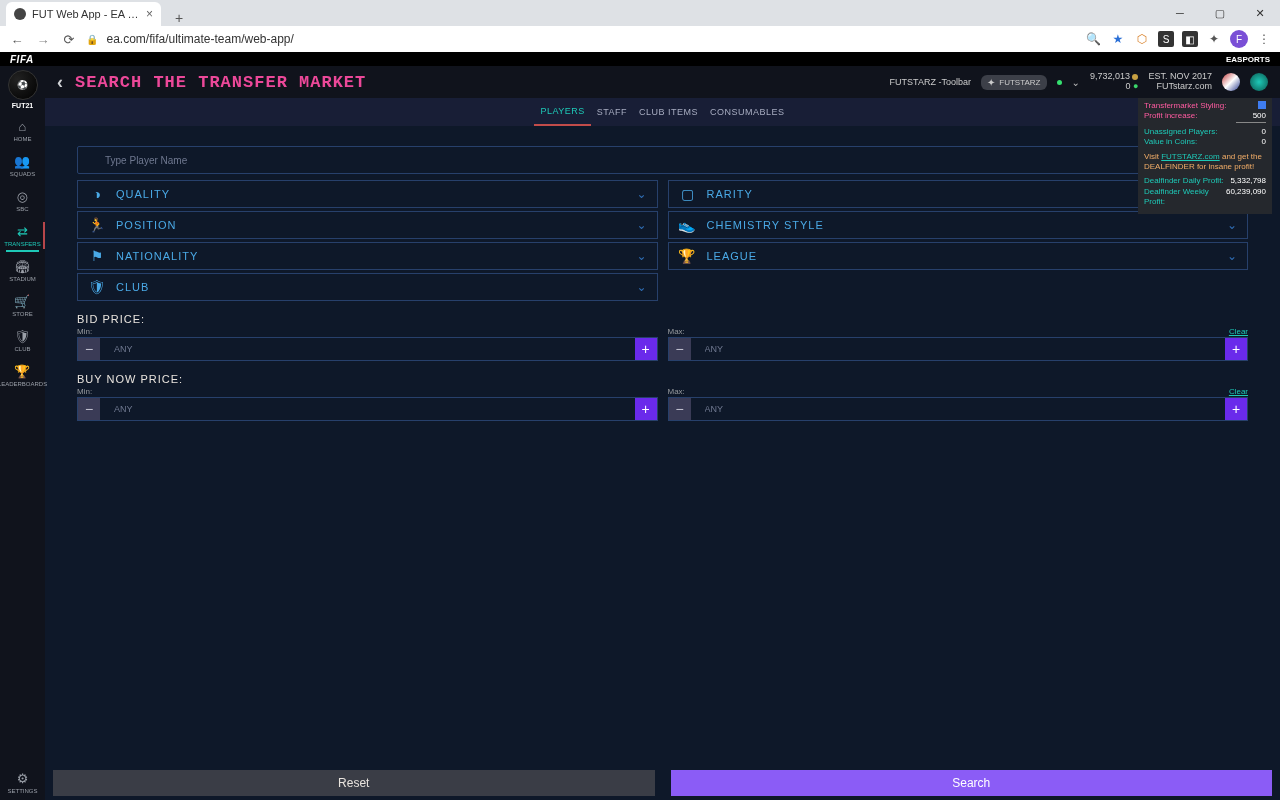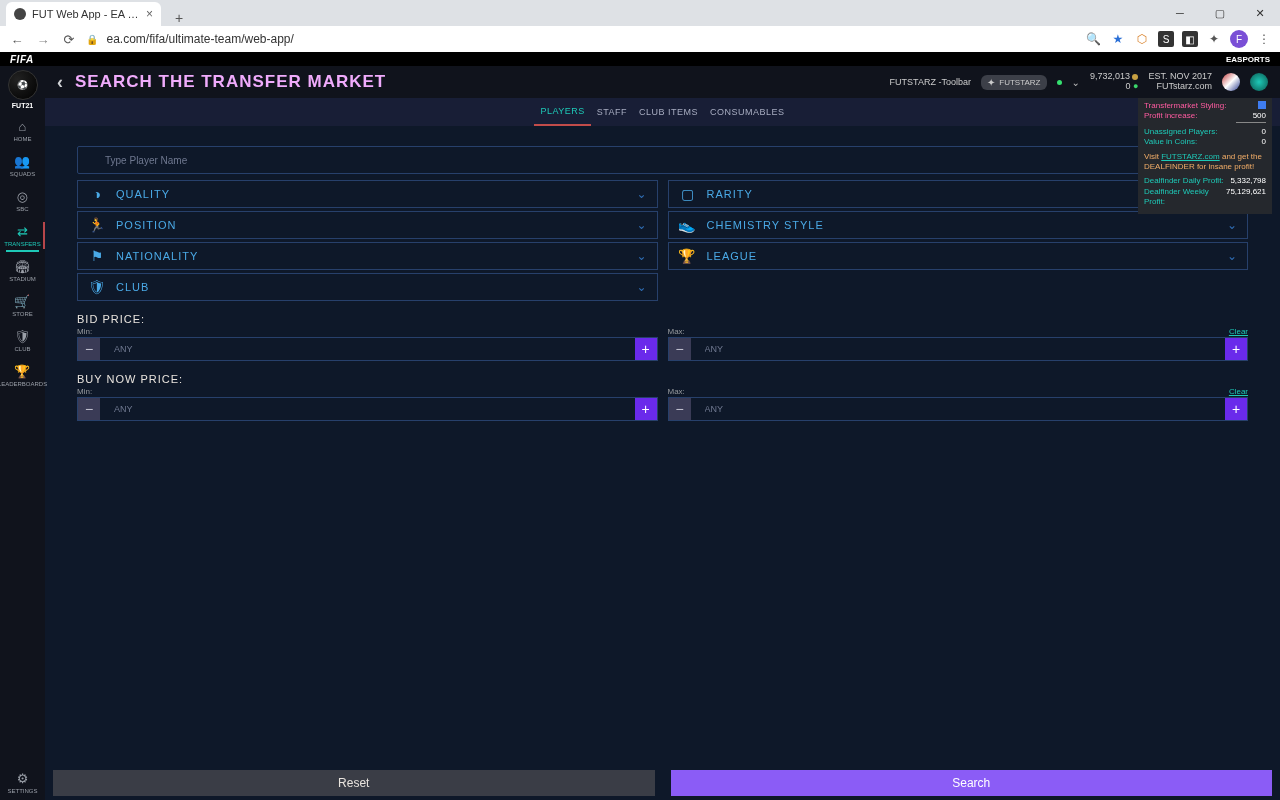--- a/index.html
+++ b/index.html
@@ -37,21 +37,21 @@
   .side-item { width: 45px; padding: 6px 0; display: flex; flex-direction: column; align-items: center; gap: 2px; font-size: 6px; color: #9a9fa8; text-transform: uppercase; cursor: pointer; position: relative;}
   .side-item .icon { font-size: 13px; }
   .side-item.active { color: #1ec9b7; }
   .side-item.active::before { content: ''; position: absolute; right: 0; top: 4px; bottom: 4px; width: 2px; background: #b7464a; }
   .side-item.active::after { content: ''; position: absolute; left: 6px; right: 6px; bottom: 1px; height: 2px; background: #1ec9b7; }
   .side-spacer { flex: 1; }
   
   .content { flex: 1; display: flex; flex-direction: column; position: relative; }
   .header { height: 32px; background: #10131c; display: flex; align-items: center; padding: 0 12px; gap: 12px; }
   .back-btn { color: #cfd1d4; font-size: 18px; font-weight: bold; cursor: pointer; }
-  .header-title { color: #f0abfc; font-size: 17px; letter-spacing: 1px; text-transform: uppercase; font-weight: 600; }
+  .header-title { color: #ec4899; font-size: 17px; letter-spacing: 1px; text-transform: uppercase; font-weight: 600; font-family: Liberation Mono, monospace; }
   .header-right { margin-left: auto; display: flex; align-items: center; gap: 10px; font-size: 9px; color: #ccc; }
   .hr-col { display: flex; flex-direction: column; align-items: flex-end; line-height: 1.1; }
   .hr-col .top { white-space: nowrap; }
   .coins-dot { display: inline-block; width: 6px; height: 6px; background: #c7a042; border-radius: 50%; vertical-align: middle; }
   .fut-badge { background: #3c3f48; border-radius: 6px; padding: 2px 6px; display: flex; align-items: center; gap: 4px; font-size: 8px; }
   .fut-badge .star { color: #ccc; font-size: 10px; }
   .status-dot { width: 5px; height: 5px; background: #35e06f; border-radius: 50%; }
   .chev { color: #bbb; font-size: 10px;}
   .club-crest { width: 18px; height: 18px; border-radius: 50%; background: linear-gradient(135deg,#c23c3c,#fff,#2a3b8e); }
   .fut-coin { width: 18px; height: 18px; border-radius: 50%; background: radial-gradient(circle,#1ec9b7,#0a5850); }
@@ -338,21 +338,21 @@
       <div class="sect amber">
         <span>Visit </span><span class="link">FUTSTARZ.com</span><span> and get the DEALFINDER for insane profit!</span>
       </div>
       <div class="sect">
         <div class="row">
             <span class="cyan">Dealfinder Daily Profit:</span>
             <span>5,332,798</span>
           </div>
         <div class="row">
             <span class="cyan">Dealfinder Weekly Profit:</span>
-            <span>75,129,621</span>
+            <span>60,239,090</span>
           </div>
       </div>
     </div>
 
     <div class="bottom-bar">
       <div class="btn btn-reset">Reset</div>
       <div class="btn btn-search">Search</div>
     </div>
   </div>
 </div>

